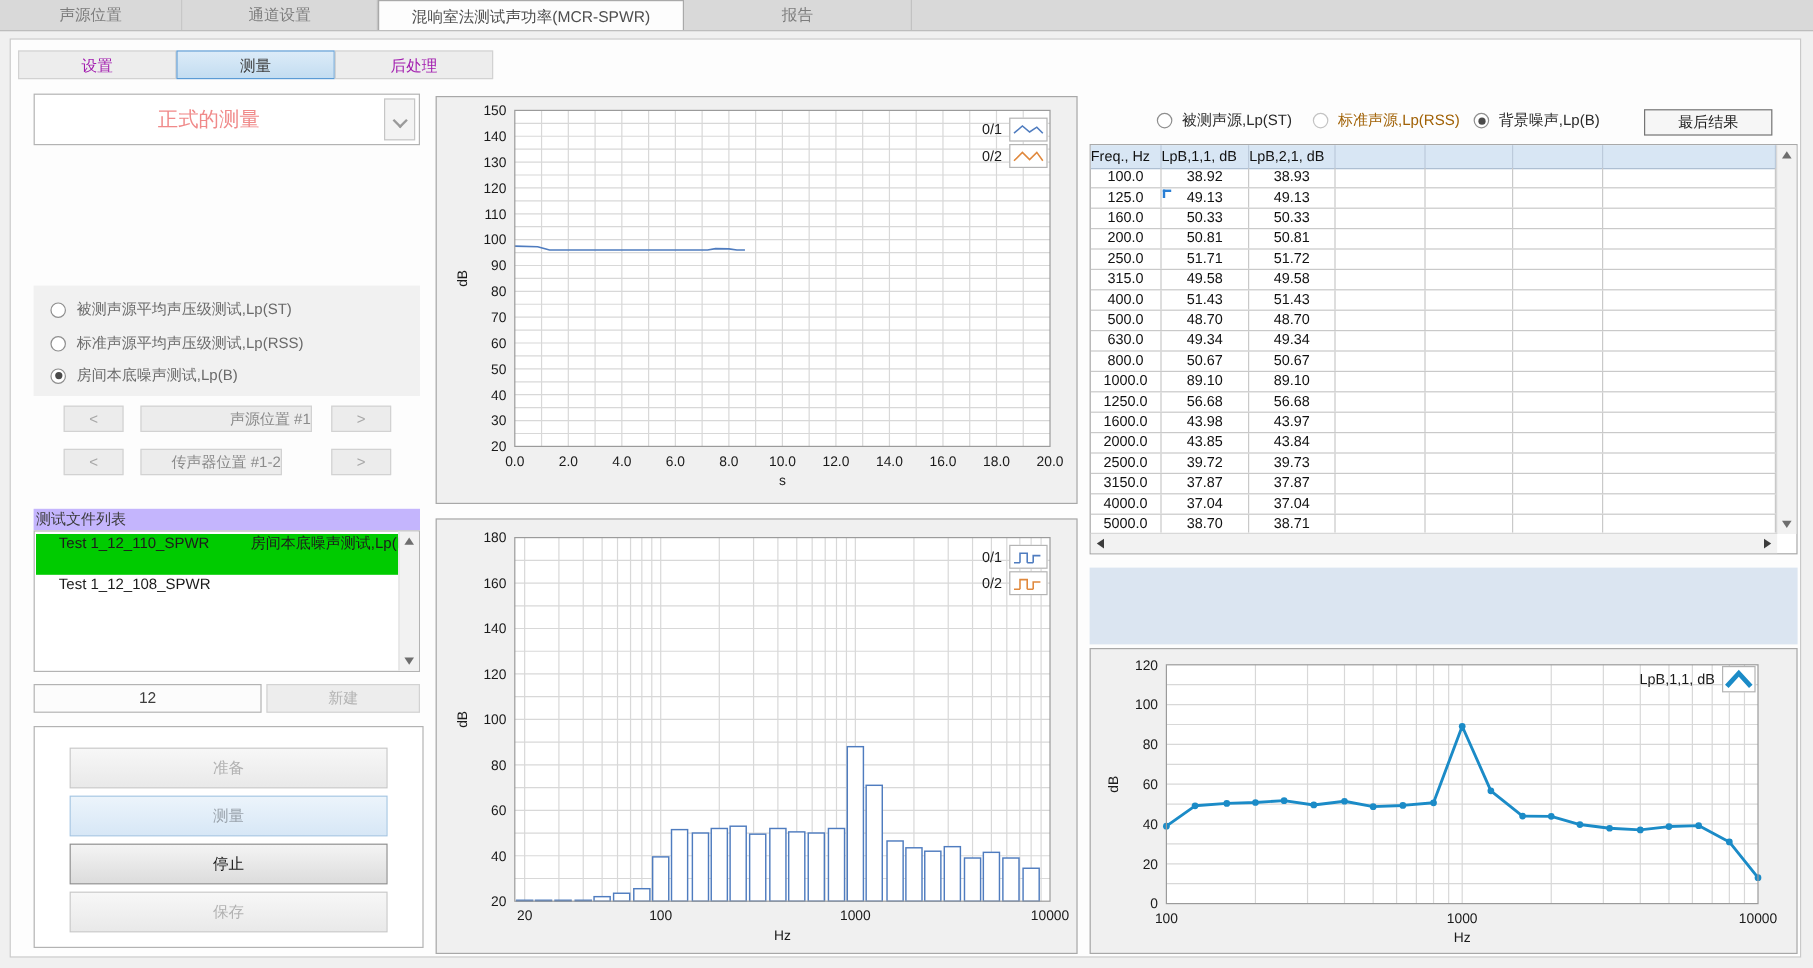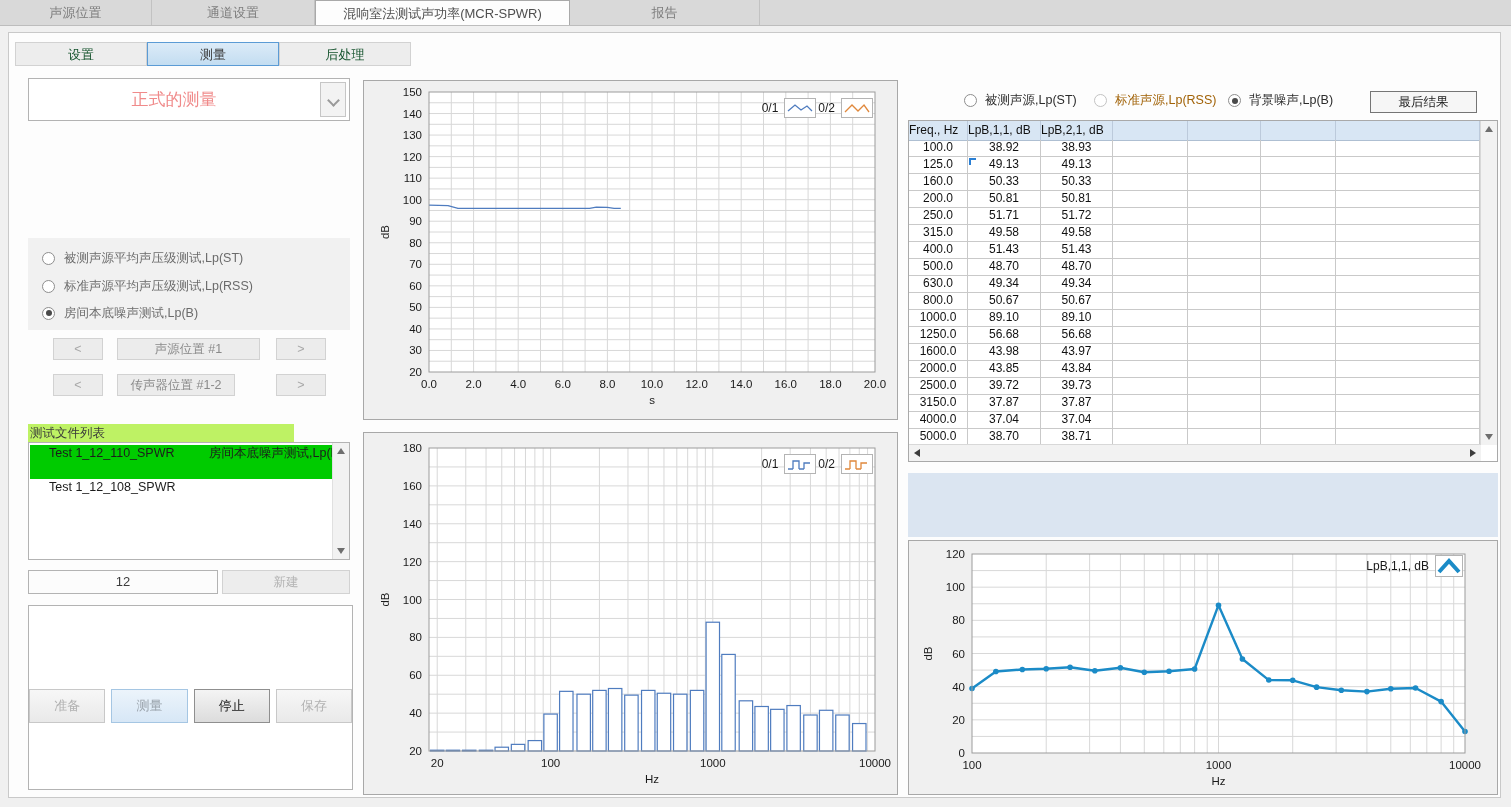--- a/index.html
+++ b/index.html
@@ -8,21 +8,21 @@
   
   .tabstrip{position:absolute;left:0;top:0;width:1511px;height:25px;background:#d9d9d9;border-bottom:1px solid #bdbdbd;display:flex;}
   .tab{height:25px;line-height:25px;text-align:center;color:#7d7d7d;font-size:13px;border-right:1px solid #c2c2c2;box-sizing:border-box;background:#d9d9d9;}
   .tab.active{background:#fdfdfd;color:#4f4f4f;border-left:1px solid #a9a9a9;border-right:1px solid #a9a9a9;border-top:1px solid #a9a9a9;}
 
   
   .content{position:absolute;left:8px;top:32px;width:1493px;height:766px;background:#fdfdfd;border:1px solid #c9c9c9;box-sizing:border-box;}
 
   
   .subtabs{position:absolute;left:15px;top:42px;display:flex;}
-  .subtab{width:132px;height:24px;line-height:23px;text-align:center;background:#ededed;border:1px solid #d2d2d2;color:#14532d;font-size:13px;box-sizing:border-box;margin-right:0px;}
+  .subtab{width:132px;height:24px;line-height:23px;text-align:center;background:#ededed;border:1px solid #d2d2d2;color:#a21caf;font-size:13px;box-sizing:border-box;margin-right:0px;}
   .subtab.active{background:linear-gradient(#dcebf8,#c3ddf1);border:1px solid #5b9bd5;color:#3c3c3c;}
 
   
   .combo{position:absolute;left:28px;top:78px;width:322px;height:43px;background:#fff;border:1px solid #b3b3b3;box-sizing:border-box;}
   .combo .val{position:absolute;left:0;right:30px;top:0;bottom:0;text-align:center;line-height:41px;font-size:17px;color:#f08a8a;}
   .combo .drop{position:absolute;right:3px;top:3px;bottom:3px;width:26px;background:#f3f3f3;border:1px solid #c6c6c6;box-sizing:border-box;}
   .chev{position:absolute;left:8px;top:13px;width:7px;height:7px;border-right:2px solid #9a9a9a;border-bottom:2px solid #9a9a9a;transform:rotate(45deg);}
 
   .paramsbox{position:absolute;left:28px;top:120px;width:322px;height:104px;background:#fff;border:1px solid #b3b3b3;box-sizing:border-box;}
   .prow{position:absolute;left:5px;height:20px;width:312px;}
@@ -31,46 +31,46 @@
 
   .radiopanel{position:absolute;left:28px;top:238px;width:322px;height:92px;background:#f1f1f1;}
   .tt-row{position:absolute;left:14px;height:16px;display:flex;align-items:center;}
   .radio{width:13px;height:13px;border:1px solid #8e8e8e;border-radius:50%;background:#fff;display:inline-block;position:relative;box-sizing:border-box;flex:none;}
   .radio.on::after{content:"";position:absolute;left:2.5px;top:2.5px;width:6px;height:6px;border-radius:50%;background:#4a4a4a;}
   .radio.dis{border-color:#c3c3c3;}
   .tt-label{margin-left:9px;color:#6b6b6b;font-size:12.5px;white-space:nowrap;}
 
   .posrow{position:absolute;left:0;height:22px;width:360px;}
   .posbtn{position:absolute;height:22px;background:#ececec;border:1px solid #d2d2d2;box-sizing:border-box;color:#a8a8a8;text-align:center;line-height:20px;font-size:12.5px;}
-  .posbtn.mid{color:#8a8a8a;}
-
-  .listtitle{position:absolute;left:28px;top:424px;width:266px;height:18px;background:#bef264;line-height:18px;padding-left:2px;box-sizing:border-box;color:#3a3a3a;font-size:12.5px;}
+  .posbtn.mid{color:#8a8a8a;text-align:right;}
+
+  .listtitle{position:absolute;left:28px;top:424px;width:322px;height:18px;background:#c4b5fd;line-height:18px;padding-left:2px;box-sizing:border-box;color:#3a3a3a;font-size:12.5px;}
   .listbox{position:absolute;left:28px;top:442px;width:322px;height:118px;background:#fff;border:1px solid #b3b3b3;box-sizing:border-box;}
   .listbody{position:absolute;left:1px;top:2px;right:17px;bottom:2px;overflow:hidden;}
   .li{height:34px;line-height:17px;white-space:nowrap;color:#1c1c1c;font-size:12.5px;padding-left:19px;}
   .li.sel{background:#00cb00;}
   .li-name{display:inline-block;min-width:150px;}
   .li-type{display:inline-block;margin-left:10px;}
   .vscroll{position:absolute;top:0;right:0;width:16px;bottom:0;background:#f2f2f2;border-left:1px solid #e0e0e0;}
   .arr{position:absolute;left:50%;transform:translateX(-50%);width:0;height:0;border-left:4px solid transparent;border-right:4px solid transparent;}
   .arr.up{border-bottom:6px solid #6e6e6e;top:5px;}
   .arr.down{border-top:6px solid #6e6e6e;bottom:5px;}
 
   .countbox{position:absolute;left:28px;top:570px;width:190px;height:24px;border:1px solid #b3b3b3;background:#fcfcfc;box-sizing:border-box;text-align:center;line-height:22px;font-size:13px;color:#3c3c3c;}
   .newbtn{position:absolute;left:222px;top:570px;width:128px;height:24px;background:#ededed;border:1px solid #d2d2d2;box-sizing:border-box;text-align:center;line-height:22px;color:#b3b3b3;font-size:12.5px;}
 
-  .actionbox{position:absolute;left:28px;top:605px;width:325px;height:185px;background:#fff;border:1px solid #b3b3b3;box-sizing:border-box;display:flex;flex-direction:row;align-items:center;padding-top:17px;gap:6px;}
+  .actionbox{position:absolute;left:28px;top:605px;width:325px;height:185px;background:#fff;border:1px solid #b3b3b3;box-sizing:border-box;display:flex;flex-direction:column;align-items:center;padding-top:17px;gap:6px;}
   .act{width:265px;height:34px;font-size:13px;border:1px solid #c8c8c8;background:linear-gradient(#f7f7f7,#e9e9e9);color:#b2b2b2;font-family:inherit;box-sizing:border-box;text-align:center;line-height:32px;}
   .act.highlighted{background:linear-gradient(#ecf4fb,#d7e7f6);border-color:#a5c6e3;color:#9aa3ac;}
   .act.enabled{background:linear-gradient(#f4f4f4,#dcdcdc);border-color:#8f8f8f;color:#161616;}
 
   
   .chartpanel{position:absolute;background:#f0f0f0;border:1px solid #a8a8a8;box-sizing:border-box;}
   svg text{font-family:"Liberation Sans",sans-serif;font-size:11.5px;fill:#1a1a1a;}
-  .legend{position:absolute;display:flex;gap:2px;align-items:flex-end;}
+  .legend{position:absolute;display:flex;flex-direction:column;gap:2px;align-items:flex-end;}
   .legend-row{display:flex;align-items:center;gap:6px;font-size:12px;color:#1a1a1a;background:transparent;}
   .lgbox{width:32px;height:20px;background:#fff;border:1px solid #b4b4b4;box-sizing:border-box;display:flex;align-items:center;justify-content:center;}
 
   
   .rradios{position:absolute;left:956px;top:88px;width:573px;height:26px;}
   .rr-item{position:absolute;top:4px;display:flex;align-items:center;}
   .rr-label{margin-left:8px;color:#2b2b2b;font-size:12.5px;white-space:nowrap;}
   .rr-item.dis .rr-label{color:#a16207;}
   .finalbtn{position:absolute;left:1370px;top:91px;width:107px;height:22px;background:#f6f6f6;border:1px solid #757575;box-sizing:border-box;text-align:center;line-height:20px;color:#1a1a1a;font-size:12.5px;}
 

